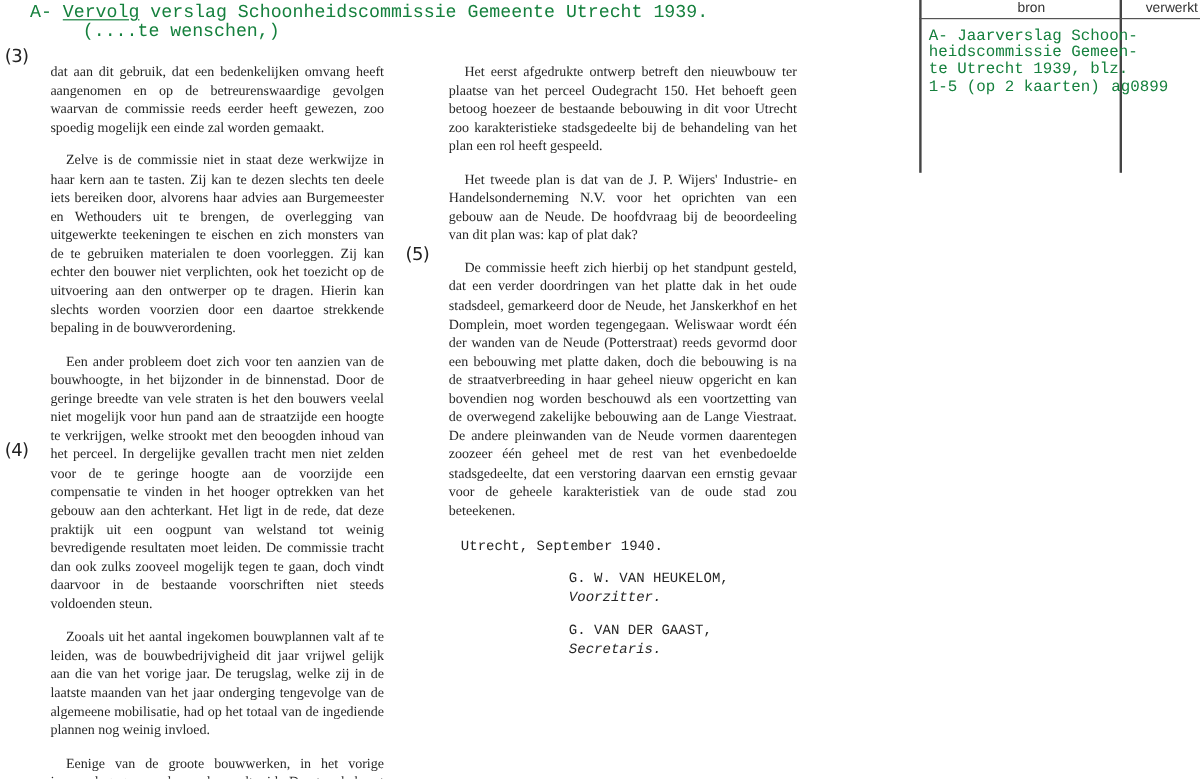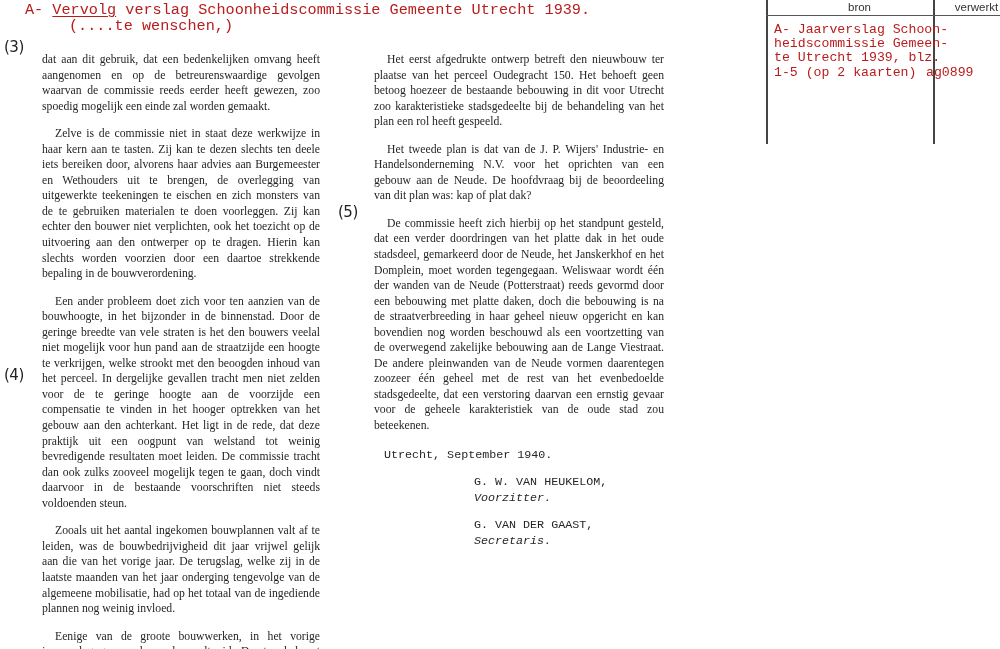--- a/index.html
+++ b/index.html
@@ -10,21 +10,21 @@
     body {
       width: 1000px;
       height: 649px;
       position: relative;
       overflow: hidden;
       color: #1e1e1e;
       font-family: "DejaVu Serif", "Liberation Serif", serif;
     }
     .typed {
       font-family: "Liberation Mono", "DejaVu Sans Mono", monospace;
-      color: #b91c1c;
+      color: #15803d;
     }
     
     #doc-header {
       position: absolute;
       left: 25px;
       top: 2px;
       font-size: 15.2px;
       line-height: 16px;
       white-space: pre;
     }

